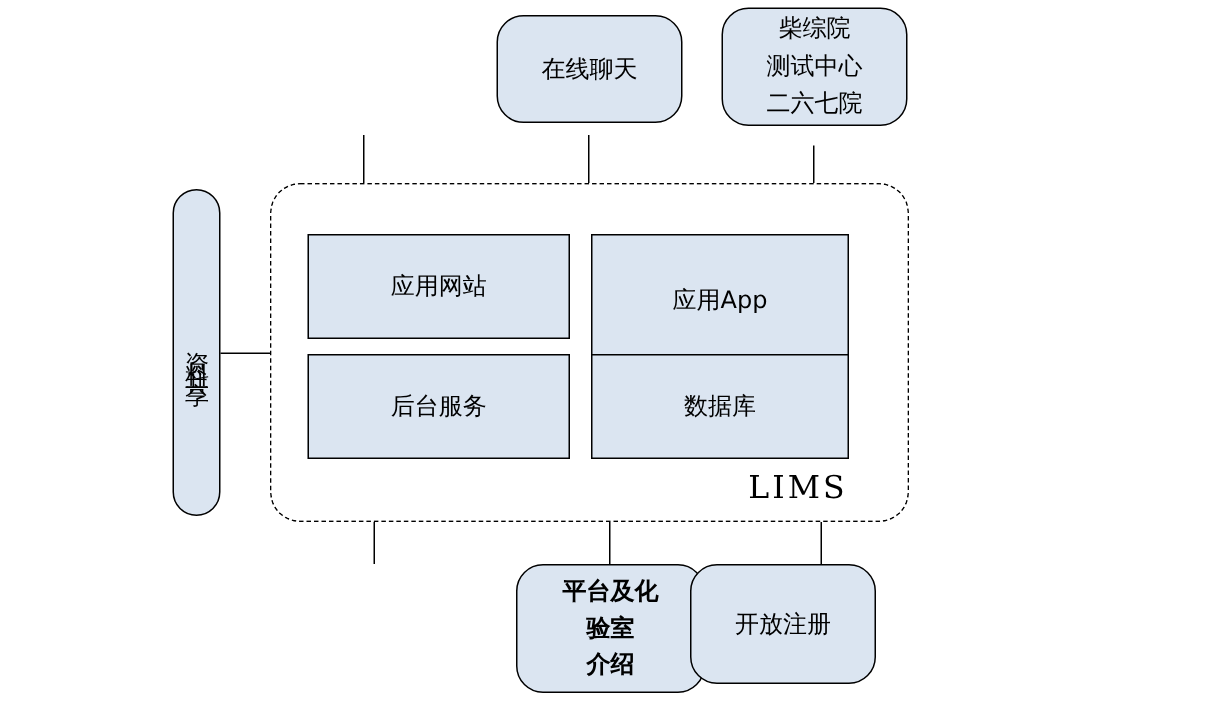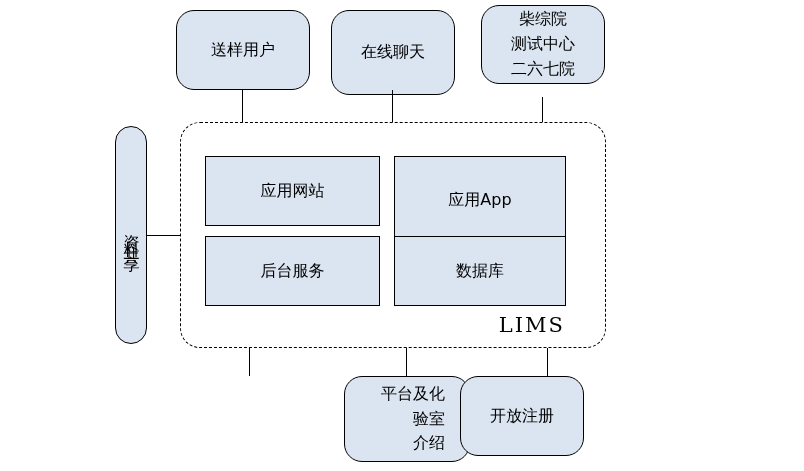--- a/index.html
+++ b/index.html
@@ -30,22 +30,23 @@
   .rounded { border-radius: 18px; }
   .sharp { border-radius: 0; }
   .node-vertical {
     writing-mode: vertical-rl;
     text-orientation: upright;
     letter-spacing: 7px;
     border-radius: 16px;
   }
   .left-text {
     justify-content: flex-start;
-    text-align: right;
+    text-align: center;
     padding: 0 24px;
+    font-weight: bold;
   }
   .dashed-box {
     position: absolute;
     left: 180px; top: 122px;
     width: 426px; height: 226px;
     border: 1px dashed #000000;
     border-radius: 20px;
     background: transparent;
   }
   .lims-label {
@@ -56,23 +57,22 @@
     letter-spacing: 2px;
   }
   .vline { position: absolute; width: 1px; background: #000000; }
   .hline { position: absolute; height: 1px; background: #000000; }
 </style>
 </head>
 <body>
 
 <div class="canvas">
 
-  <div class="node rounded" style="left:176px; top:10px; width:134px; height:80px;">送样用户</div>
 
-  <div class="node rounded" style="left:331px; top:10px; width:124px; height:85px;">在线聊天</div>
+  <div class="node rounded" style="left:331px; top:10px; width:124px; height:72px;">在线聊天</div>
 
   <div class="node rounded" style="left:481px; top:5px; width:124px; height:79px;">柴综院
 测试中心
 二六七院</div>
 
   <div class="vline" style="left:242px; top:90px; height:32px;"></div>
   <div class="vline" style="left:392px; top:90px; height:32px;"></div>
   <div class="vline" style="left:542px; top:97px; height:25px;"></div>
 
   <div class="node node-vertical" style="left:115px; top:126px; width:32px; height:218px;">资料共享</div>

